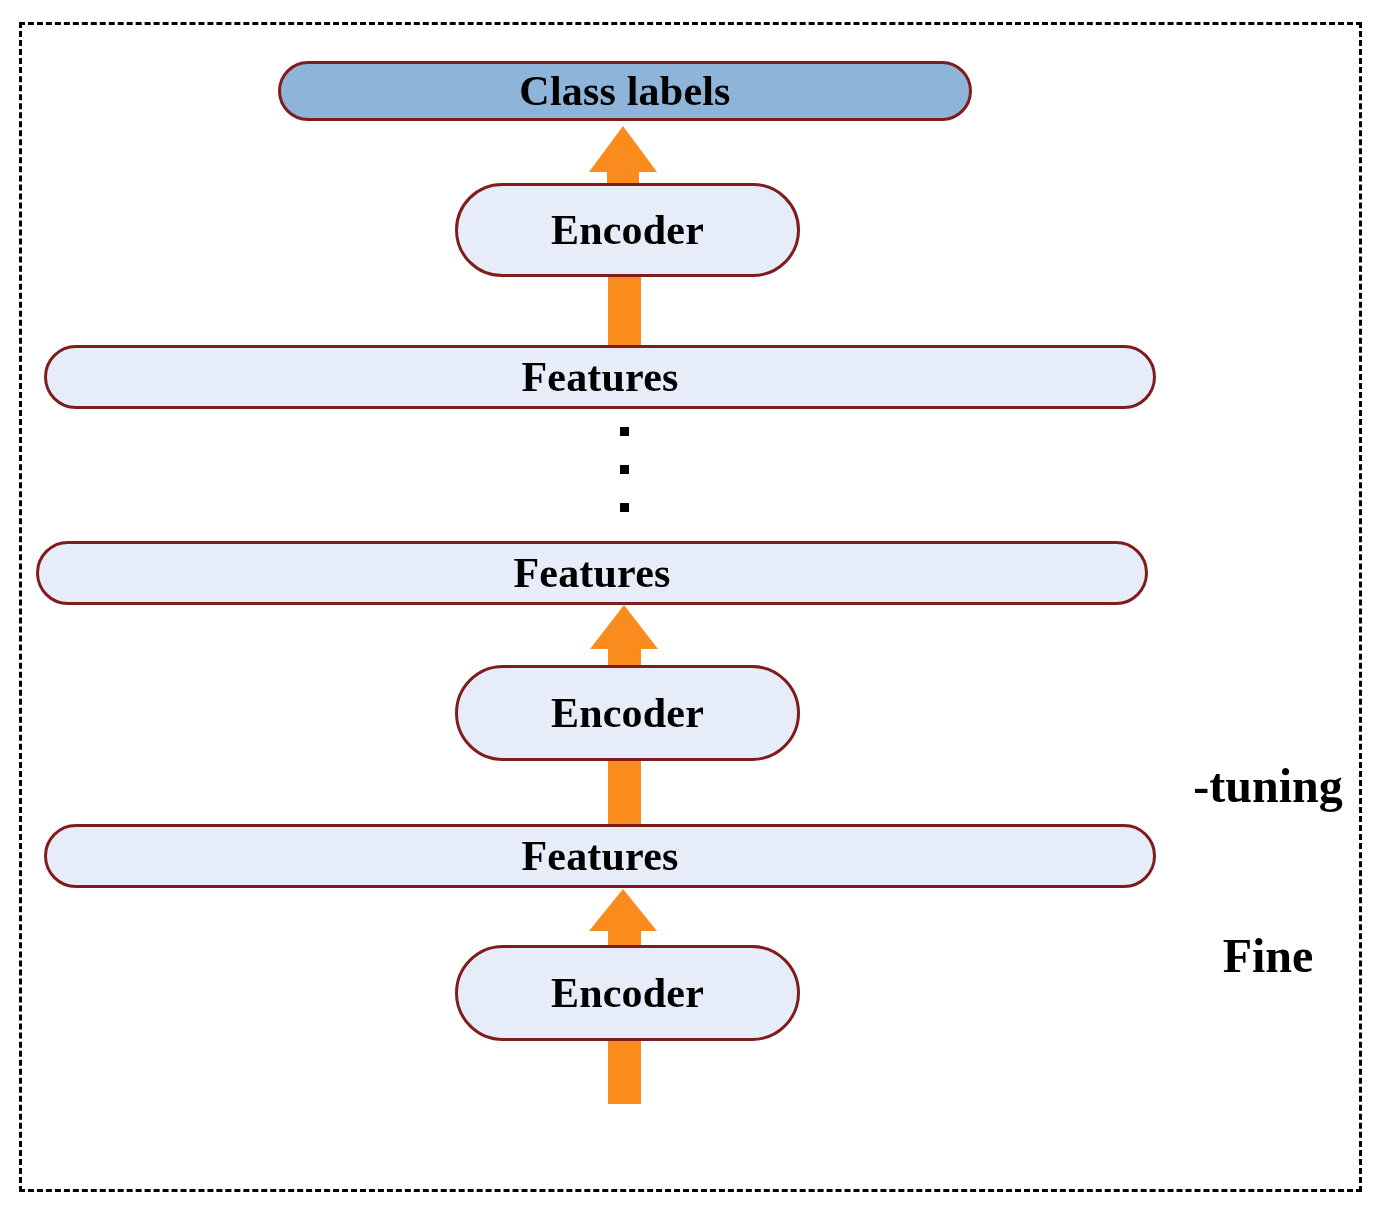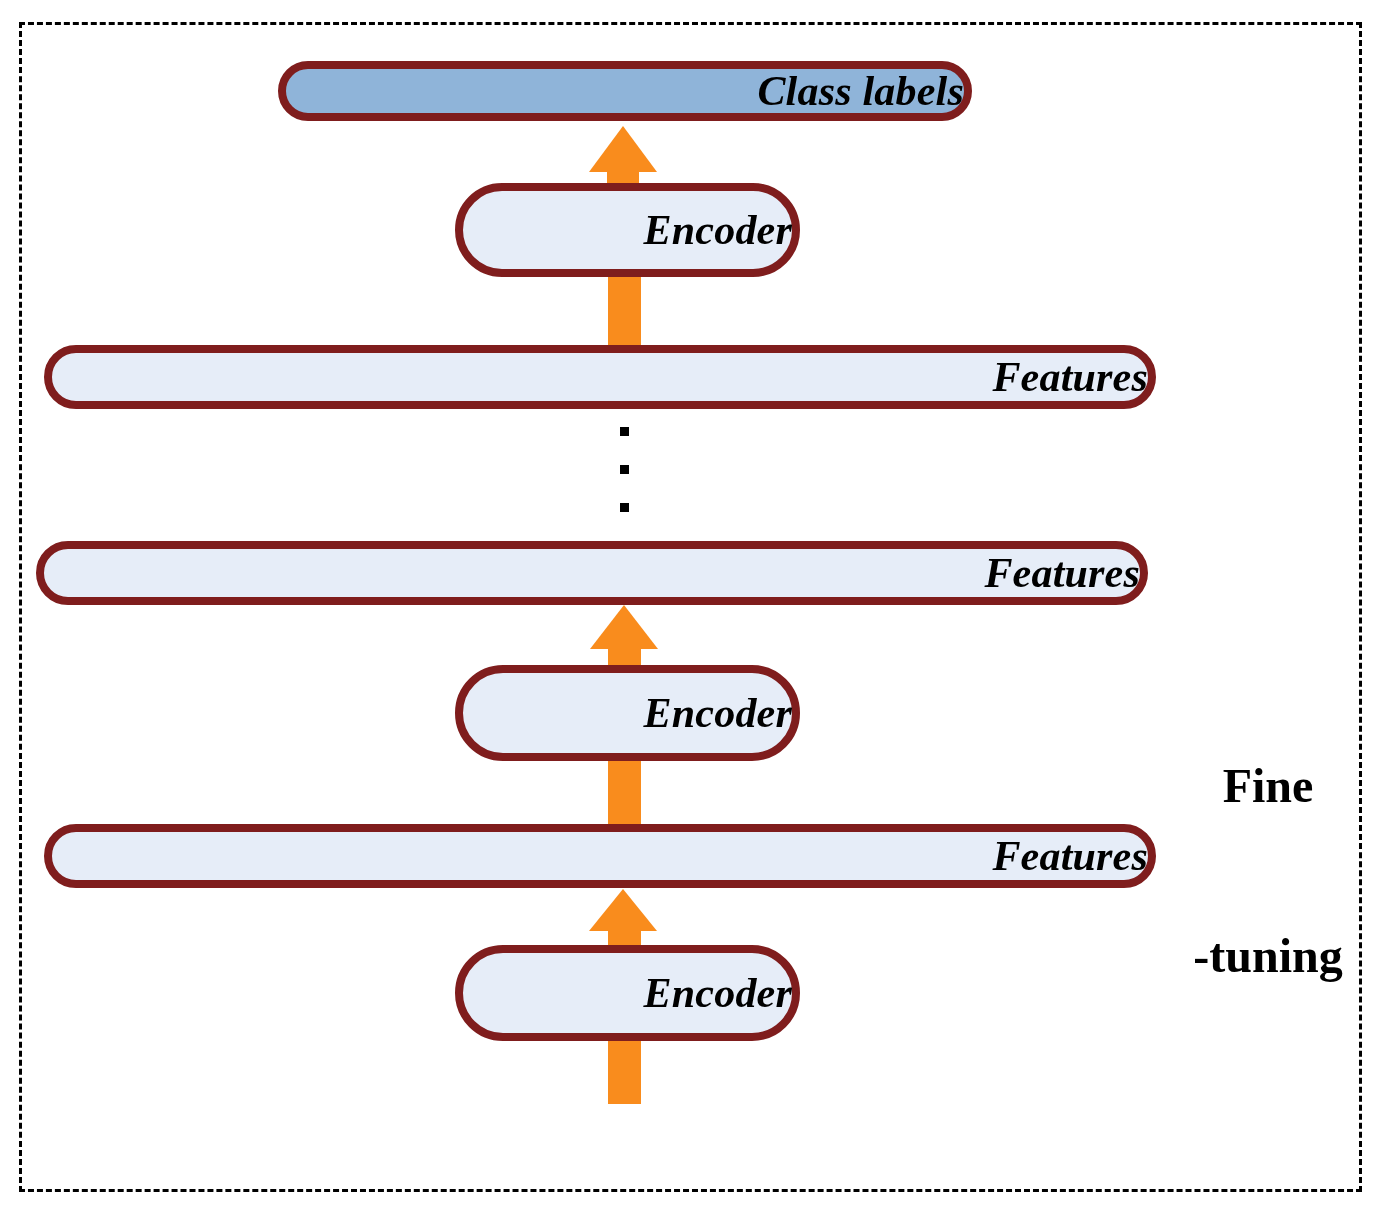--- a/index.html
+++ b/index.html
@@ -24,31 +24,30 @@
     top: 22px;
     width: 1343px;
     height: 1170px;
     border: 3px dashed #000000;
     box-sizing: border-box;
   }
   
   .node {
     position: absolute;
     box-sizing: border-box;
-    border: 8px solid #7f1d1d;
+    border: 3px solid #7f1d1d;
     background: #e6edf8;
     display: flex;
     align-items: center;
-    justify-content: flex-end;
+    justify-content: center;
     color: #000000;
     font-weight: bold;
     letter-spacing: 0.2px;
     white-space: nowrap;
     z-index: 3;
-    font-style: italic;
   }
   .node.wide {
     border-radius: 34px;
   }
   .node.pill {
     border-radius: 70px;
   }
   .node.accent {
     background: #8fb4d9;
   }
@@ -145,17 +144,17 @@
   <div class="head" style="left:589px; top:889px; border-bottom-width:42px;"></div>
 
   <div class="node pill" style="left:455px; top:945px; width:345px; height:96px; font-size:42px;">
     <span>Encoder</span>
   </div>
 
   <div class="shaft" style="left:608px; top:1038px; width:33px; height:66px;"></div>
 
 
   <div class="side-label" style="left:1178px; top:645px; width:180px; font-size:48px;">
+    <div>-tuning</div>
     <div>Fine</div>
-    <div>-tuning</div>
   </div>
 
 </div>
 
 </body></html>

